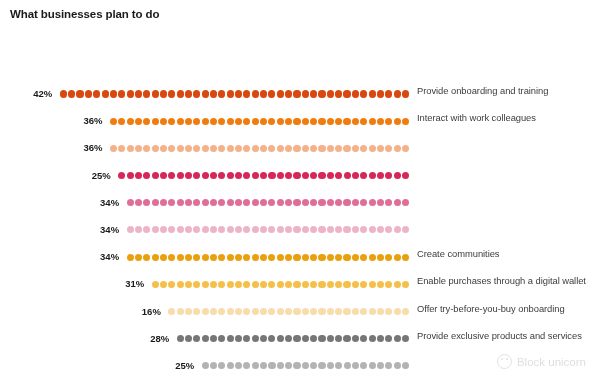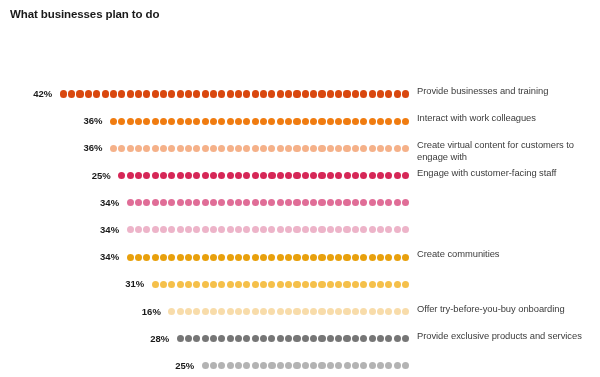--- a/index.html
+++ b/index.html
@@ -183,21 +183,21 @@
           <span class="dot" style="background: rgb(217, 72, 15);"></span>
           <span class="dot" style="background: rgb(217, 72, 15);"></span>
           <span class="dot" style="background: rgb(217, 72, 15);"></span>
           <span class="dot" style="background: rgb(217, 72, 15);"></span>
           <span class="dot" style="background: rgb(217, 72, 15);"></span>
           <span class="dot" style="background: rgb(217, 72, 15);"></span>
           <span class="dot" style="background: rgb(217, 72, 15);"></span>
           <span class="dot" style="background: rgb(217, 72, 15);"></span>
           <span class="dot" style="background: rgb(217, 72, 15);"></span>
         </div>
-        <div class="cat-label">Provide businesses and training</div>
+        <div class="cat-label">Provide onboarding and training</div>
       </div>
       <div class="row">
         <div class="value" style="width: 40px; left: 62.4px;">36%</div>
         <div class="bar" style="left: 108.4px; width: 300.6px;">
           <span class="dot" style="background: rgb(240, 124, 16);"></span>
           <span class="dot" style="background: rgb(240, 124, 16);"></span>
           <span class="dot" style="background: rgb(240, 124, 16);"></span>
           <span class="dot" style="background: rgb(240, 124, 16);"></span>
           <span class="dot" style="background: rgb(240, 124, 16);"></span>
           <span class="dot" style="background: rgb(240, 124, 16);"></span>
@@ -267,21 +267,20 @@
           <span class="dot" style="background: rgb(245, 177, 137);"></span>
           <span class="dot" style="background: rgb(245, 177, 137);"></span>
           <span class="dot" style="background: rgb(245, 177, 137);"></span>
           <span class="dot" style="background: rgb(245, 177, 137);"></span>
           <span class="dot" style="background: rgb(245, 177, 137);"></span>
           <span class="dot" style="background: rgb(245, 177, 137);"></span>
           <span class="dot" style="background: rgb(245, 177, 137);"></span>
           <span class="dot" style="background: rgb(245, 177, 137);"></span>
           <span class="dot" style="background: rgb(245, 177, 137);"></span>
         </div>
-        <div class="cat-label">Create virtual content for customers to engage with</div>
       </div>
       <div class="row">
         <div class="value" style="width: 40px; left: 70.75px;">25%</div>
         <div class="bar" style="left: 116.75px; width: 292.25px;">
           <span class="dot" style="background: rgb(214, 39, 87);"></span>
           <span class="dot" style="background: rgb(214, 39, 87);"></span>
           <span class="dot" style="background: rgb(214, 39, 87);"></span>
           <span class="dot" style="background: rgb(214, 39, 87);"></span>
           <span class="dot" style="background: rgb(214, 39, 87);"></span>
           <span class="dot" style="background: rgb(214, 39, 87);"></span>
@@ -308,21 +307,20 @@
           <span class="dot" style="background: rgb(214, 39, 87);"></span>
           <span class="dot" style="background: rgb(214, 39, 87);"></span>
           <span class="dot" style="background: rgb(214, 39, 87);"></span>
           <span class="dot" style="background: rgb(214, 39, 87);"></span>
           <span class="dot" style="background: rgb(214, 39, 87);"></span>
           <span class="dot" style="background: rgb(214, 39, 87);"></span>
           <span class="dot" style="background: rgb(214, 39, 87);"></span>
           <span class="dot" style="background: rgb(214, 39, 87);"></span>
           <span class="dot" style="background: rgb(214, 39, 87);"></span>
         </div>
-        <div class="cat-label">Engage with customer-facing staff</div>
       </div>
       <div class="row">
         <div class="value" style="width: 40px; left: 79.1px;">34%</div>
         <div class="bar" style="left: 125.1px; width: 283.9px;">
           <span class="dot" style="background: rgb(224, 109, 151);"></span>
           <span class="dot" style="background: rgb(224, 109, 151);"></span>
           <span class="dot" style="background: rgb(224, 109, 151);"></span>
           <span class="dot" style="background: rgb(224, 109, 151);"></span>
           <span class="dot" style="background: rgb(224, 109, 151);"></span>
           <span class="dot" style="background: rgb(224, 109, 151);"></span>
@@ -463,20 +461,21 @@
           <span class="dot" style="background: rgb(245, 192, 74);"></span>
           <span class="dot" style="background: rgb(245, 192, 74);"></span>
           <span class="dot" style="background: rgb(245, 192, 74);"></span>
           <span class="dot" style="background: rgb(245, 192, 74);"></span>
           <span class="dot" style="background: rgb(245, 192, 74);"></span>
           <span class="dot" style="background: rgb(245, 192, 74);"></span>
           <span class="dot" style="background: rgb(245, 192, 74);"></span>
           <span class="dot" style="background: rgb(245, 192, 74);"></span>
           <span class="dot" style="background: rgb(245, 192, 74);"></span>
         </div>
+        <div class="cat-label">Enable purchases through a digital wallet</div>
       </div>
       <div class="row">
         <div class="value" style="width: 40px; left: 120.85px;">16%</div>
         <div class="bar" style="left: 166.85px; width: 242.15px;">
           <span class="dot" style="background: rgb(248, 220, 170);"></span>
           <span class="dot" style="background: rgb(248, 220, 170);"></span>
           <span class="dot" style="background: rgb(248, 220, 170);"></span>
           <span class="dot" style="background: rgb(248, 220, 170);"></span>
           <span class="dot" style="background: rgb(248, 220, 170);"></span>
           <span class="dot" style="background: rgb(248, 220, 170);"></span>
@@ -565,14 +564,18 @@
           <span class="dot" style="background: rgb(179, 179, 179);"></span>
           <span class="dot" style="background: rgb(179, 179, 179);"></span>
           <span class="dot" style="background: rgb(179, 179, 179);"></span>
           <span class="dot" style="background: rgb(179, 179, 179);"></span>
           <span class="dot" style="background: rgb(179, 179, 179);"></span>
           <span class="dot" style="background: rgb(179, 179, 179);"></span>
         </div>
       </div>
     </div>
 
+  <div class="watermark">
+    <span class="wm-logo"></span>
+    <span class="wm-text">Block unicorn</span>
+  </div>
 
 </div>
 
 </body></html>

